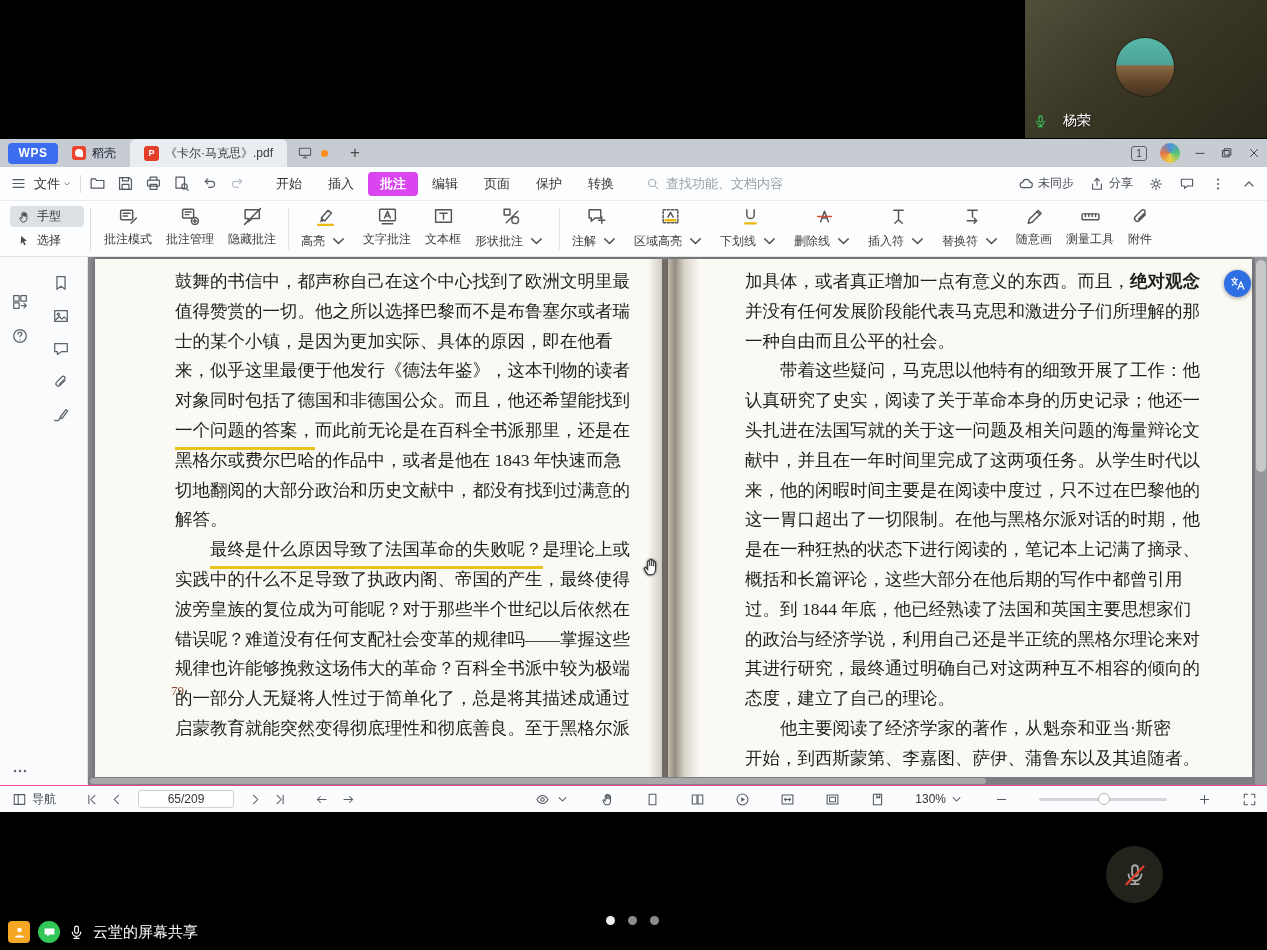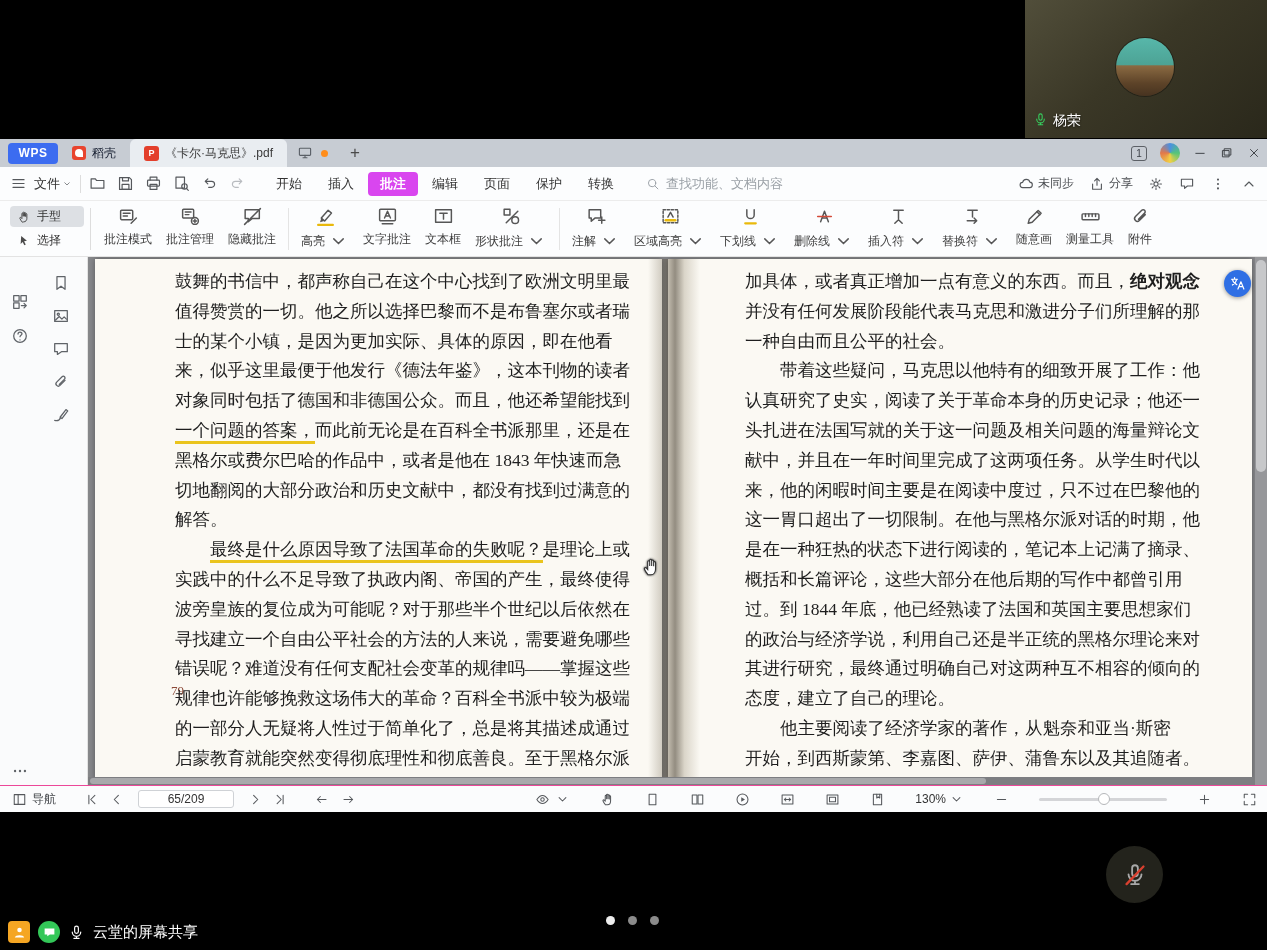--- a/index.html
+++ b/index.html
@@ -7,21 +7,21 @@
   body { background:#000; font-family:"Liberation Sans","DejaVu Sans",sans-serif; position:relative; overflow:hidden; }
   svg.ic { display:block; }
   [data-icon] { display:inline-flex; align-items:center; justify-content:center; }
 
   
   .video-tile { position:absolute; right:0; top:0; width:242px; height:138px;
     background:linear-gradient(140deg,#514e3a 0%,#3a3726 45%,#2a281b 100%); }
   .avatar { position:absolute; left:91px; top:38px; width:58px; height:58px; border-radius:50%;
     background:linear-gradient(180deg,#57b7aa 0%,#4da395 46%,#8a6a42 48%,#5d4328 78%,#473320 100%);
     box-shadow:0 0 0 1px rgba(0,0,0,.35); }
-  .vname { position:absolute; left:8px; bottom:8px; display:flex; align-items:flex-start; gap:5px;
+  .vname { position:absolute; left:8px; bottom:8px; display:flex; align-items:center; gap:15px;
     color:#fff; font-size:14px; text-shadow:0 1px 2px rgba(0,0,0,.8); }
   .vname [data-icon] { width:15px; height:15px; color:#36d15f; }
 
   
   .wps-window { position:absolute; left:0; top:139px; width:1267px; height:673px; background:#fcfdfe; }
 
   
   .tabbar { height:28px; background:#c7ccd3; display:flex; align-items:center; position:relative; font-size:12px; color:#3a3a3a; }
   .wps-logo { margin-left:8px; width:50px; height:21px; border-radius:4px; background:#3c6cf0; color:#fff;
     font-weight:bold; font-size:12px; display:flex; align-items:center; justify-content:center; letter-spacing:.5px; }
@@ -86,21 +86,21 @@
   .doc { position:relative; flex:1; overflow:hidden; }
   .page { position:absolute; top:2px; height:521px; background:#fbf9f3; box-shadow:0 0 6px rgba(0,0,0,.35); }
   .page-left { left:7px; width:567px; }
   .page-right { left:580px; width:584px; }
   .gutter { position:absolute; left:560px; top:2px; width:52px; height:521px;
     background:linear-gradient(90deg,rgba(0,0,0,0) 0%,rgba(95,82,58,.40) 40%,rgba(62,52,35,.55) 52%,rgba(120,105,75,.25) 70%,rgba(0,0,0,0) 100%); }
   .textcol { position:absolute; top:8px; font-family:"Liberation Serif","DejaVu Serif",serif; font-size:17.5px; color:#1e1e1e; }
   .page-left .textcol { left:80px; width:450px; }
   .page-right .textcol { left:77px; width:455px; }
   .tline { height:29.8px; line-height:29.8px; white-space:nowrap; }
-  .u-yellow { border-bottom:3px solid #eac41d; padding-bottom:1px; }
+  .u-yellow { border-bottom:3px solid #eac41d; padding-bottom:7px; }
   .seg-bold { font-weight:bold; }
   .pagenum { position:absolute; left:52px; top:424px; font-size:13px; color:#8c4a38; font-family:"Liberation Serif",serif;margin-left:24px; }
 
   .float-btn { position:absolute; left:1136px; top:13px; width:27px; height:27px; border-radius:50%;
     background:#2f6fe4; box-shadow:0 1px 4px rgba(0,0,0,.4); display:flex; align-items:center; justify-content:center; }
   .float-btn [data-icon] { width:17px; height:17px; color:#fff; }
   .hand-cursor { position:absolute; left:552px; top:299px; width:22px; height:22px; color:#fff;
     filter:drop-shadow(0 0 1px #222); }
   .hscroll { position:absolute; left:0; bottom:0; width:100%; height:8px; background:#7d7e81; }
   .hthumb { position:absolute; left:2px; top:1px; height:6px; width:76%; background:#a8a9ab; border-radius:3px; }
@@ -624,21 +624,20 @@
             <div class="tline"><span>士的某个小镇，是因为更加实际、具体的原因，即在他看</span></div>
             <div class="tline"><span>来，似乎这里最便于他发行《德法年鉴》，这本刊物的读者</span></div>
             <div class="tline"><span>对象同时包括了德国和非德国公众。而且，他还希望能找到</span></div>
             <div class="tline"><span class="u-yellow">一个问题的答案，</span><span>而此前无论是在百科全书派那里，还是在</span></div>
             <div class="tline"><span>黑格尔或费尔巴哈的作品中，或者是他在 1843 年快速而急</span></div>
             <div class="tline"><span>切地翻阅的大部分政治和历史文献中，都没有找到过满意的</span></div>
             <div class="tline"><span>解答。</span></div>
             <div class="tline"><span>　　</span><span class="u-yellow">最终是什么原因导致了法国革命的失败呢？</span><span>是理论上或</span></div>
             <div class="tline"><span>实践中的什么不足导致了执政内阁、帝国的产生，最终使得</span></div>
             <div class="tline"><span>波旁皇族的复位成为可能呢？对于那些半个世纪以后依然在</span></div>
-            <div class="tline"><span>寻找建立一个自由公平社会的方法的人来说，需要避免哪些</span></div>
             <div class="tline"><span>错误呢？难道没有任何支配社会变革的规律吗——掌握这些</span></div>
             <div class="tline"><span>规律也许能够挽救这场伟大的革命？百科全书派中较为极端</span></div>
             <div class="tline"><span>的一部分人无疑将人性过于简单化了，总是将其描述成通过</span></div>
             <div class="tline"><span>启蒙教育就能突然变得彻底理性和彻底善良。至于黑格尔派</span></div>
           </div>
       </div>
       <div class="page page-right">
         <div class="textcol" id="right-text">
             <div class="tline"><span>加具体，或者真正增加一点有意义的东西。而且，</span><span class="seg-bold">绝对观念</span></div>
             <div class="tline"><span>并没有任何发展阶段能代表马克思和激进分子们所理解的那</span></div>

